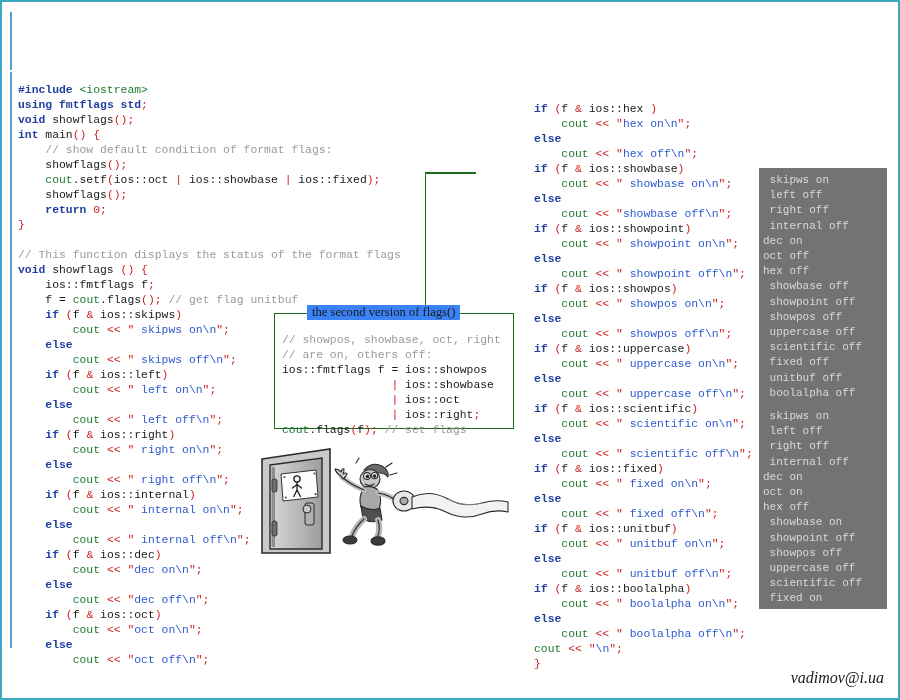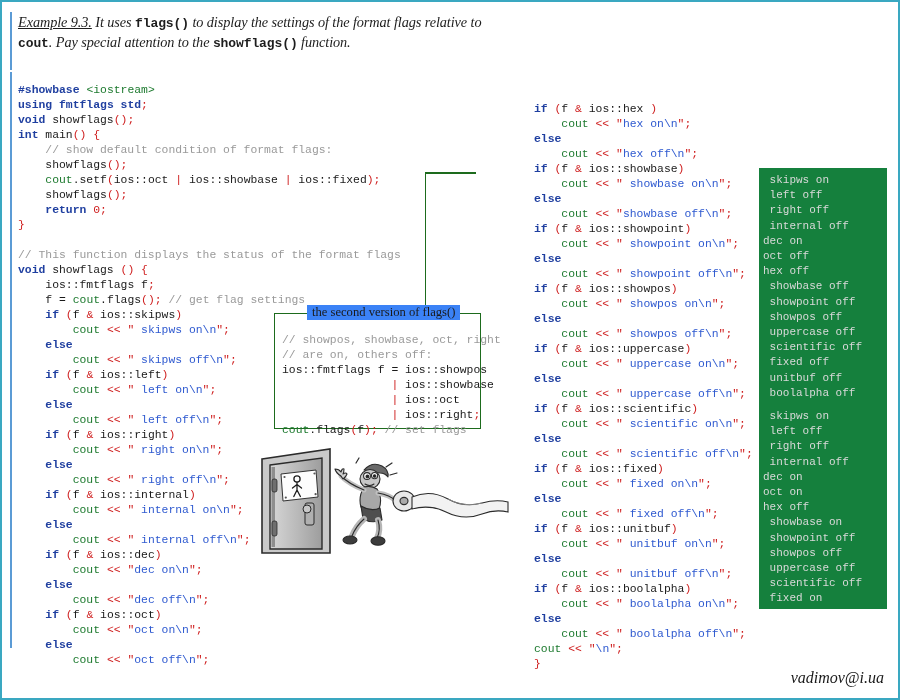--- a/index.html
+++ b/index.html
@@ -76,21 +76,21 @@
   }
   #code-right {
     position: absolute;
     left: 532px; top: 89px;
   }
 
   
   #callout {
     position: absolute;
     left: 272px; top: 311px;
-    width: 207px; height: 116px;
+    width: 240px; height: 116px;
     box-sizing: border-box;
     border: 1.5px solid #1d6b1d;
     background: #ffffff;
   }
   #callout .cbody {
     padding: 8px 0 0 7px;
   }
   #callout-title {
     position: absolute;
     left: 305px; top: 303px;
@@ -114,21 +114,21 @@
     left: 422.5px; top: 170px;
     width: 1.5px; height: 141px;
     background: #1d6b1d;
   }
 
   
   #console {
     position: absolute;
     left: 757px; top: 166px;
     width: 128px; height: 441px;
-    background: #15803d;
+    background: #737373;
     color: #d9d9d9;
     font-family: "Liberation Mono", "DejaVu Sans Mono", monospace;
     font-size: 11px;
     line-height: 15.2px;
     white-space: pre;
     padding: 5px 0 4px 4px;
     box-sizing: border-box;
     overflow: hidden;
   }
   #console .blank { display:block; height: 8px; }
@@ -157,41 +157,38 @@
     color: #1a1a1a;
   }
 </style>
 </head>
 <body>
 
 <div id="slide">
 
   <div class="hdr-accent"></div>
 
-  <div class="header-text">
-    <span class="u">Example 9.3.</span><span> It uses </span><span class="mono-b">flags()</span><span> to display the settings of the format flags relative to </span><span class="mono-b">cout</span><span>. Pay special attention to the </span><span class="mono-b">showflags()</span><span> function.</span>
-  </div>
 
   <div id="left-accent"></div>
 
-  <pre id="code-left" class="code"><span class="pp">#showbase</span> <span class="ns">&lt;iostream&gt;</span>
+  <pre id="code-left" class="code"><span class="pp">#include</span> <span class="ns">&lt;iostream&gt;</span>
 <span class="kw">using</span> <span class="kw">fmtflags</span> <span class="kw">std</span><span class="pun">;</span>
 <span class="kw">void</span> <span class="id">showflags</span><span class="pun">(</span><span class="pun">)</span><span class="pun">;</span>
 <span class="kw">int</span> <span class="id">main</span><span class="pun">(</span><span class="pun">)</span> <span class="pun">{</span>
     <span class="cmt">// show default condition of format flags:</span>
     <span class="id">showflags</span><span class="pun">(</span><span class="pun">)</span><span class="pun">;</span>
     <span class="obj">cout</span>.<span class="id">setf</span><span class="pun">(</span><span class="plain">ios</span>::<span class="plain">oct</span> <span class="pun">|</span> <span class="plain">ios</span>::<span class="plain">showbase</span> <span class="pun">|</span> <span class="plain">ios</span>::<span class="plain">fixed</span><span class="pun">)</span><span class="pun">;</span>
     <span class="id">showflags</span><span class="pun">(</span><span class="pun">)</span><span class="pun">;</span>
     <span class="kw">return</span> <span class="pun">0</span><span class="pun">;</span>
 <span class="pun">}</span>
 
 <span class="cmt">// This function displays the status of the format flags</span>
 <span class="kw">void</span> <span class="plain">showflags</span> <span class="pun">(</span><span class="pun">)</span> <span class="pun">{</span>
     <span class="plain">ios</span>::<span class="plain">fmtflags</span> <span class="plain">f</span><span class="pun">;</span>
-    <span class="plain">f</span> <span class="plain">=</span> <span class="obj">cout</span>.<span class="id">flags</span><span class="pun">(</span><span class="pun">)</span><span class="pun">;</span> <span class="cmt">// get flag settings</span>
+    <span class="plain">f</span> <span class="plain">=</span> <span class="obj">cout</span>.<span class="id">flags</span><span class="pun">(</span><span class="pun">)</span><span class="pun">;</span> <span class="cmt">// get flag unitbuf</span>
     <span class="kw">if</span> <span class="pun">(</span><span class="plain">f</span> <span class="pun">&amp;</span> <span class="plain">ios</span>::<span class="plain">skipws</span><span class="pun">)</span>
         <span class="obj">cout</span> <span class="op">&lt;&lt;</span> <span class="qt">"</span><span class="str"> skipws on\n</span><span class="qt">"</span><span class="pun">;</span>
     <span class="kw">else</span>
         <span class="obj">cout</span> <span class="op">&lt;&lt;</span> <span class="qt">"</span><span class="str"> skipws off\n</span><span class="qt">"</span><span class="pun">;</span>
     <span class="kw">if</span> <span class="pun">(</span><span class="plain">f</span> <span class="pun">&amp;</span> <span class="plain">ios</span>::<span class="plain">left</span><span class="pun">)</span>
         <span class="obj">cout</span> <span class="op">&lt;&lt;</span> <span class="qt">"</span><span class="str"> left on\n</span><span class="qt">"</span><span class="pun">;</span>
     <span class="kw">else</span>
         <span class="obj">cout</span> <span class="op">&lt;&lt;</span> <span class="qt">"</span><span class="str"> left off\n</span><span class="qt">"</span><span class="pun">;</span>
     <span class="kw">if</span> <span class="pun">(</span><span class="plain">f</span> <span class="pun">&amp;</span> <span class="plain">ios</span>::<span class="plain">right</span><span class="pun">)</span>
         <span class="obj">cout</span> <span class="op">&lt;&lt;</span> <span class="qt">"</span><span class="str"> right on\n</span><span class="qt">"</span><span class="pun">;</span>

